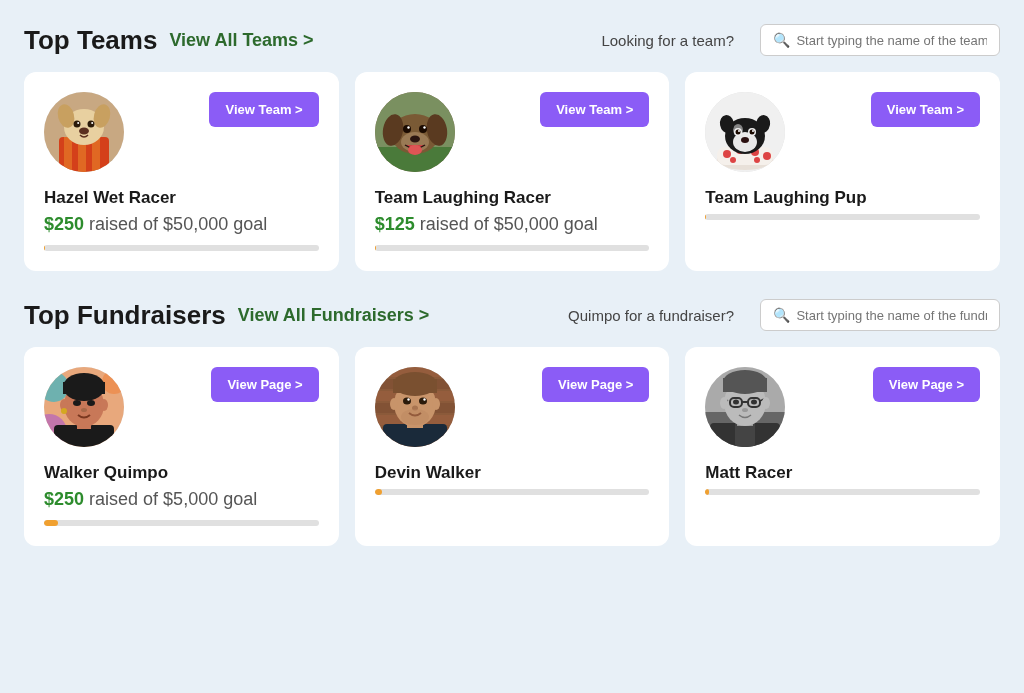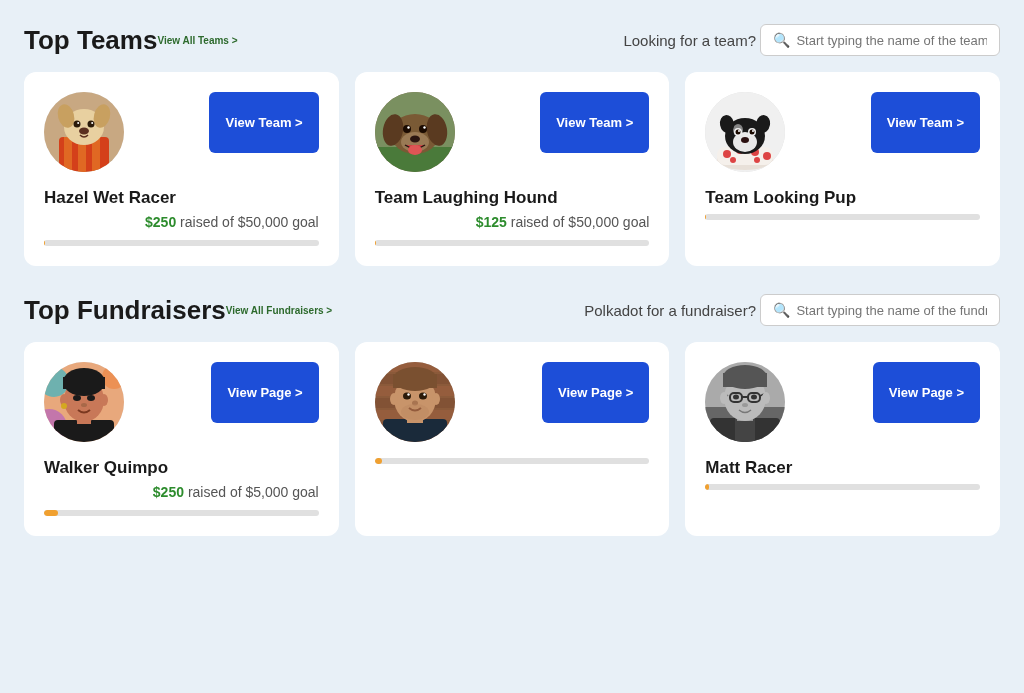--- a/index.html
+++ b/index.html
@@ -12,37 +12,38 @@
     .section { margin-bottom: 28px; }
     .section-header {
       display: flex;
       align-items: center;
       justify-content: space-between;
       margin-bottom: 16px;
     }
     .section-header-left {
       display: flex;
       align-items: center;
+      gap: 12px;
     }
     .section-title {
       font-size: 26px;
       font-weight: 700;
       color: #1a1a1a;
     }
     .view-all-link {
       color: #2d6a2d;
-      font-size: 10px;
+      font-size: 18px;
       font-weight: 600;
       cursor: pointer;
       text-decoration: none;
     }
     .section-header-right {
       display: flex;
       align-items: center;
-      gap: 4px;
+      gap: 26px;
     }
     .looking-label {
       font-size: 15px;
       color: #444;
       font-weight: 500;
     }
     .search-box {
       display: flex;
       align-items: center;
       background: #fff;
@@ -83,41 +84,40 @@
     }
     .avatar {
       width: 80px;
       height: 80px;
       border-radius: 50%;
       overflow: hidden;
       background: #ddd;
       flex-shrink: 0;
     }
     .view-btn {
-      background: #1d4ed8;
+      background: #8b5cf6;
       color: #fff;
       border: none;
       border-radius: 6px;
-      padding: 23px 16px;
+      padding: 10px 16px;
       font-size: 13px;
       font-weight: 600;
       cursor: pointer;
       white-space: nowrap;
     }
     .card-name {
       font-size: 17px;
       font-weight: 700;
       color: #1a1a1a;
       margin-bottom: 6px;
     }
     .card-raised {
-      font-size: 14px;
+      font-size: 18px;
       color: #555;
       margin-bottom: 10px;
-      text-align: right;
     }
     .raised-amount {
       color: #2d8c2d;
       font-weight: 700;
     }
     .progress-bar-container {
       height: 6px;
       background: #e0e0e0;
       border-radius: 3px;
       overflow: hidden;
@@ -221,21 +221,21 @@
             <circle cx="49.5" cy="35.5" r="1.2" fill="white"></circle>
 
             <ellipse cx="40" cy="47" rx="5" ry="3.5" fill="#2a1510"></ellipse>
 
             <path d="M30 53 Q40 60 50 53" stroke="#2a1510" stroke-width="1.5" fill="#cc4444"></path>
             <ellipse cx="40" cy="58" rx="7" ry="5" fill="#dd5555"></ellipse>
           </svg>
         </div>
         <button class="view-btn">View Team &gt;</button>
       </div>
-      <div class="card-name">Team Laughing Hound</div>
+      <div class="card-name">Team Laughing Racer</div>
       <div class="card-raised">
         <span class="raised-amount">$125</span>
         <span> raised of </span>
         <span>$50,000 goal</span>
       </div>
       <div class="progress-bar-container">
         <div class="progress-bar" style="width: 0.25%"></div>
       </div>
     </div>
 
@@ -268,36 +268,36 @@
             <circle cx="48" cy="39" r="1" fill="white"></circle>
 
             <ellipse cx="22" cy="32" rx="7" ry="9" fill="#1a1a1a" transform="rotate(-10 22 32)"></ellipse>
             <ellipse cx="58" cy="32" rx="7" ry="9" fill="#1a1a1a" transform="rotate(10 58 32)"></ellipse>
 
             <ellipse cx="40" cy="48" rx="4" ry="3" fill="#2a1010"></ellipse>
           </svg>
         </div>
         <button class="view-btn">View Team &gt;</button>
       </div>
-      <div class="card-name">Team Looking Pup</div>
+      <div class="card-name">Team Laughing Pup</div>
       <div class="progress-bar-container">
         <div class="progress-bar" style="width: 0.15%"></div>
       </div>
     </div>
   </div>
 </div>
 
 <div class="section">
   <div class="section-header">
     <div class="section-header-left">
       <h2 class="section-title">Top Fundraisers</h2>
       <a class="view-all-link">View All Fundraisers &gt;</a>
     </div>
     <div class="section-header-right">
-      <span class="looking-label">Polkadot for a fundraiser?</span>
+      <span class="looking-label">Quimpo for a fundraiser?</span>
       <div class="search-box">
         <span class="search-icon">🔍</span>
         <input class="search-input" type="text" placeholder="Start typing the name of the fundraiser" style="">
       </div>
     </div>
   </div>
 
   <div class="cards-grid">
 
     <div class="card">
@@ -378,20 +378,21 @@
 
             <ellipse cx="40" cy="41" rx="3" ry="2.5" fill="#a87450"></ellipse>
 
             <path d="M34 46 Q40 51 46 46" stroke="#7a4025" stroke-width="2" fill="none"></path>
 
             <ellipse cx="40" cy="50" rx="14" ry="8" fill="#b88460" opacity="0.4"></ellipse>
           </svg>
         </div>
         <button class="view-btn">View Page &gt;</button>
       </div>
+      <div class="card-name">Devin Walker</div>
       <div class="progress-bar-container">
         <div class="progress-bar" style="width: 2.5%"></div>
       </div>
     </div>
 
     <div class="card">
       <div class="card-top">
         <div class="avatar">
           <svg class="person-face" viewBox="0 0 80 80" xmlns="http://www.w3.org/2000/svg">
 

